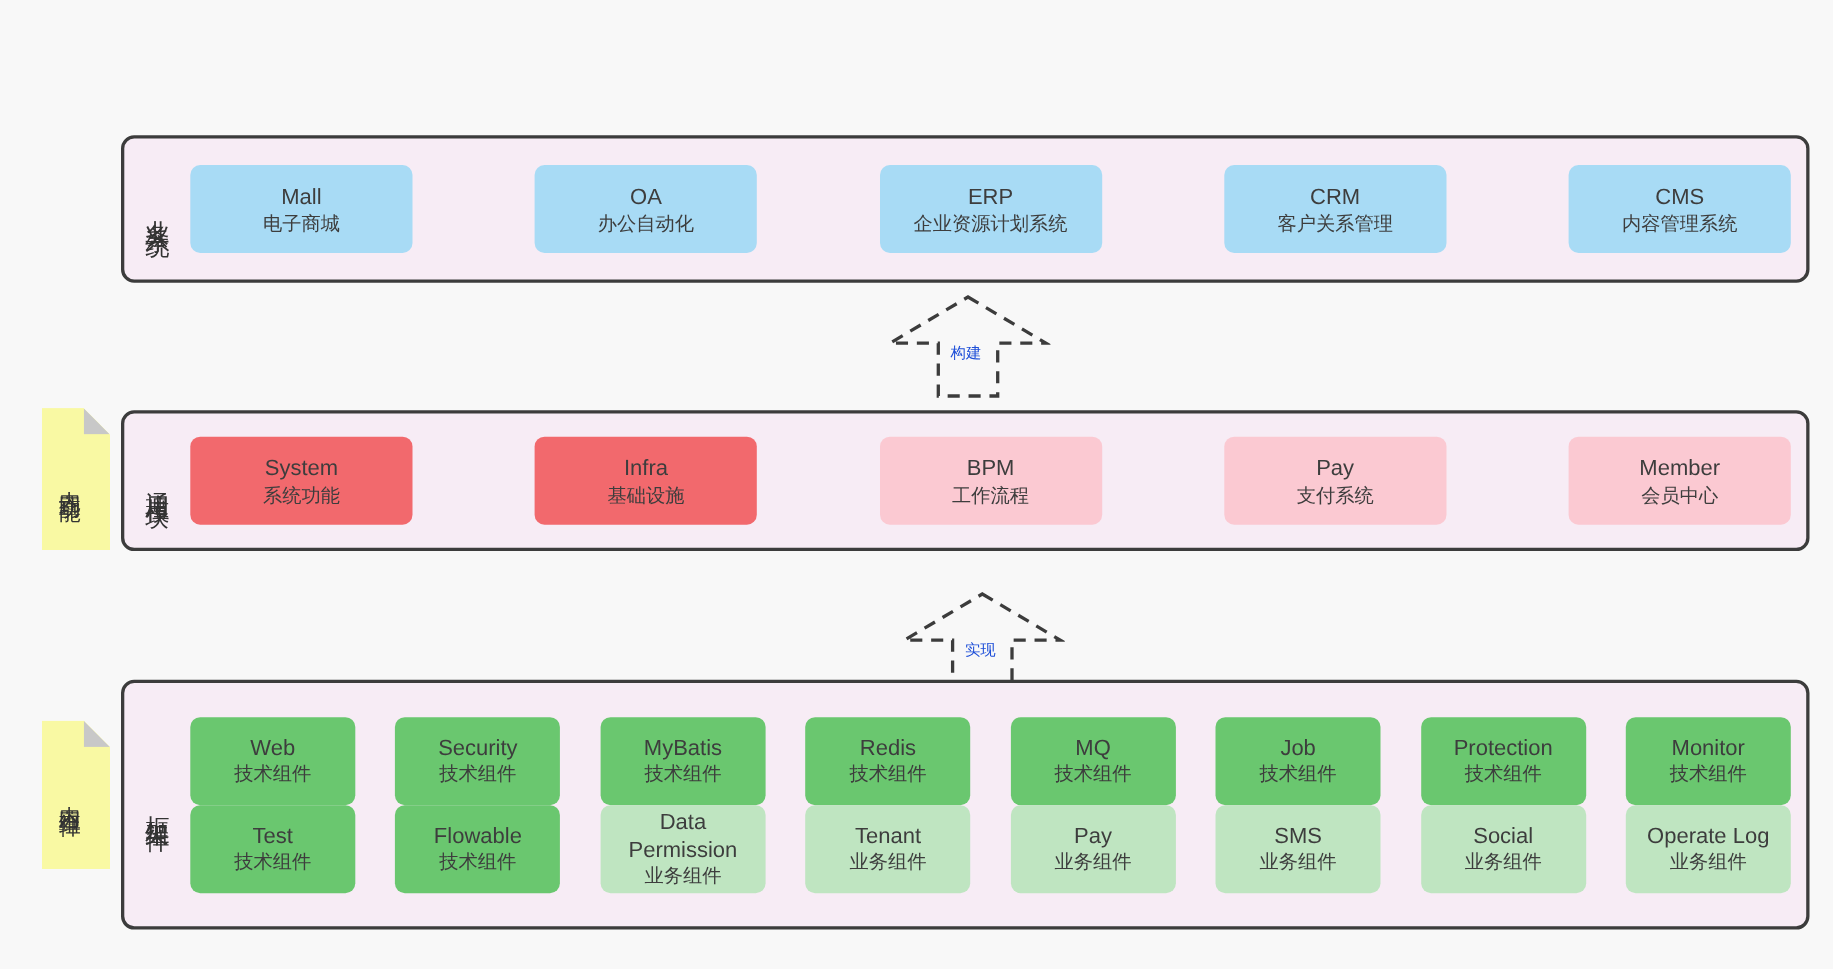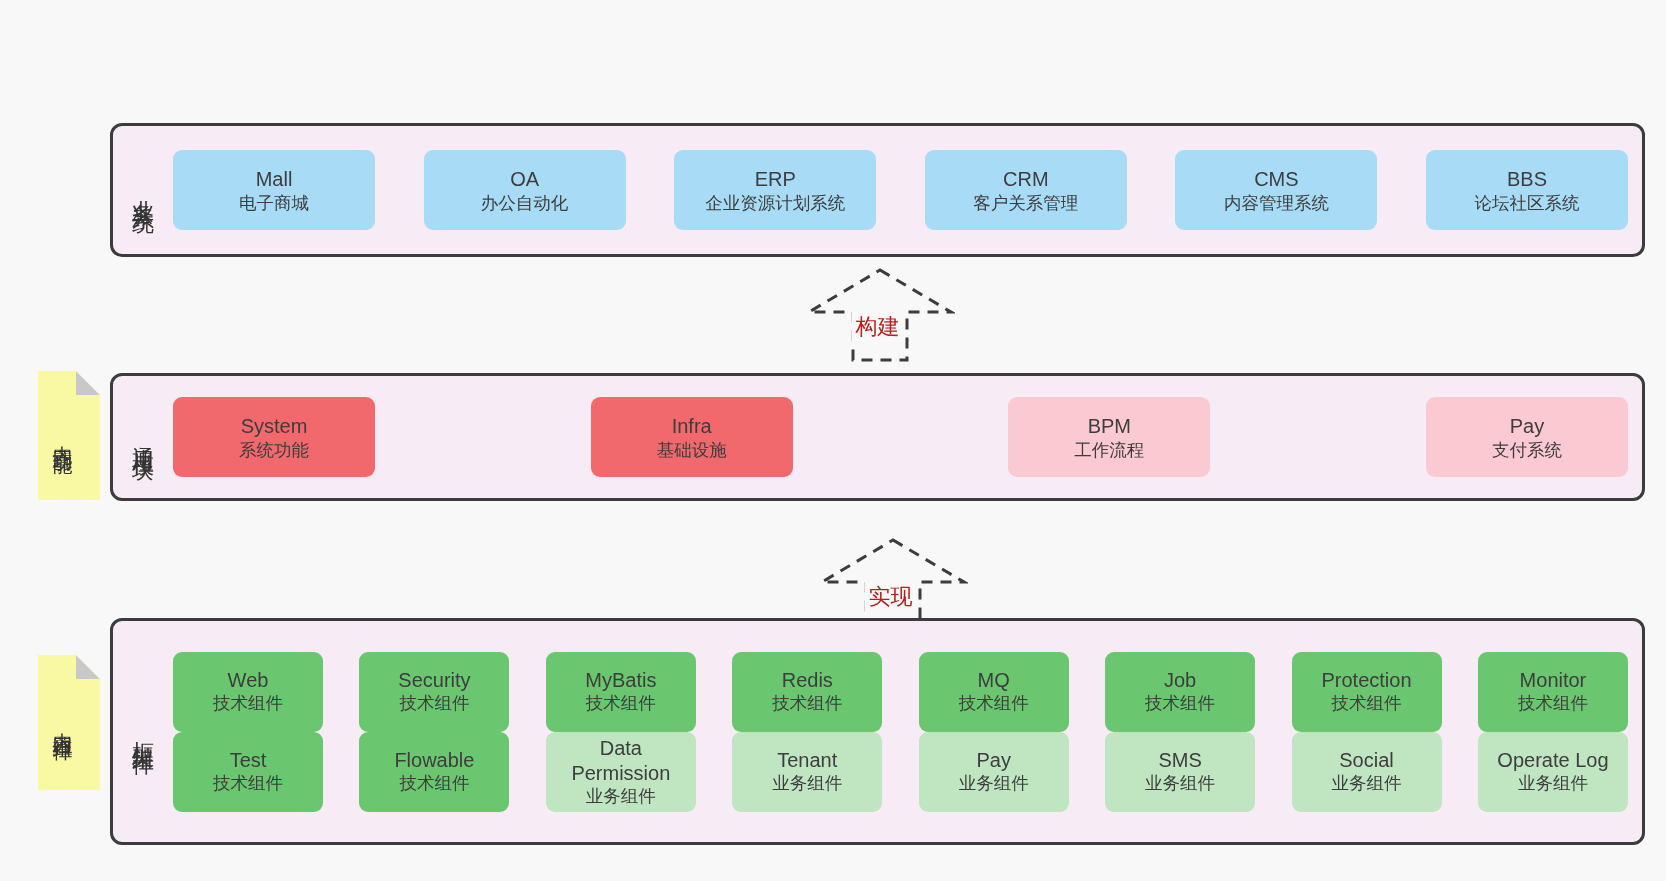--- a/index.html
+++ b/index.html
@@ -62,21 +62,21 @@
 
   #panel-business{top:123px;height:134px;}
   #panel-modules{top:373px;height:128px;}
   #panel-framework{top:618px;height:227px;}
 
   .arrow{position:absolute;width:150px;height:98px;z-index:0;}
   #arrow-build{left:805px;top:266px;}
   #arrow-implement{left:818px;top:536px;text-align:center;}
   .arrow-label{
     position:absolute;top:44px;left:50%;transform:translateX(-55%);
-    font-size:22px;color:#b91c1c;background:var(--page_bg);padding:2px 4px;white-space:nowrap;
+    font-size:14px;color:#1d4ed8;background:var(--page_bg);padding:2px 4px;white-space:nowrap;
   }
 </style>
 </head>
 <body>
 
 <div id="stage">
 
   <div class="note" id="note-features">
     <div class="fold"></div>
     <span>内置功能</span>
@@ -103,24 +103,20 @@
         <span class="en">ERP</span>
         <span class="zh">企业资源计划系统</span>
       </div>
       <div class="box box-lg blue">
         <span class="en">CRM</span>
         <span class="zh">客户关系管理</span>
       </div>
       <div class="box box-lg blue">
         <span class="en">CMS</span>
         <span class="zh">内容管理系统</span>
-      </div>
-      <div class="box box-lg blue">
-        <span class="en">BBS</span>
-        <span class="zh">论坛社区系统</span>
       </div>
     </div>
   </div>
 
   <div class="arrow" id="arrow-build">
     <svg width="150" height="98" viewBox="0 0 150 98">
       <path d="M75 4 L146 46 L102 46 L102 94 L48 94 L48 46 L4 46 Z" fill="#f8f8f8" stroke="#3c3c3c" stroke-width="3" stroke-dasharray="11 8"></path>
     </svg>
     <span class="arrow-label">构建</span>
   </div>
@@ -139,20 +135,24 @@
         <span class="zh">基础设施</span>
       </div>
       <div class="box box-lg pink">
         <span class="en">BPM</span>
         <span class="zh">工作流程</span>
       </div>
       <div class="box box-lg pink">
         <span class="en">Pay</span>
         <span class="zh">支付系统</span>
       </div>
+      <div class="box box-lg pink">
+        <span class="en">Member</span>
+        <span class="zh">会员中心</span>
+      </div>
     </div>
   </div>
 
   <div class="arrow" id="arrow-implement">
     <svg width="150" height="98" viewBox="0 0 150 98">
       <path d="M75 4 L146 46 L102 46 L102 94 L48 94 L48 46 L4 46 Z" fill="#f8f8f8" stroke="#3c3c3c" stroke-width="3" stroke-dasharray="11 8"></path>
     </svg>
     <span class="arrow-label">实现</span>
   </div>
 

